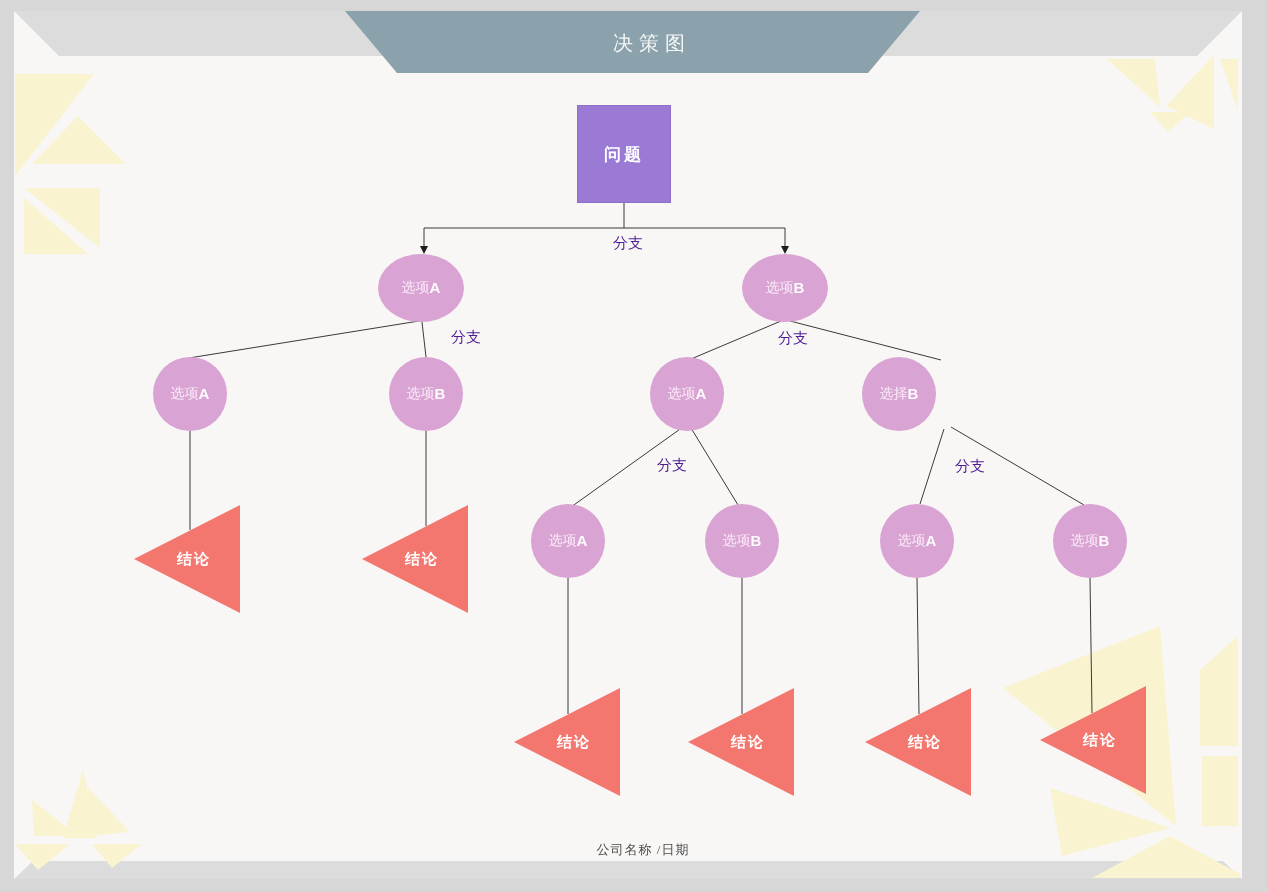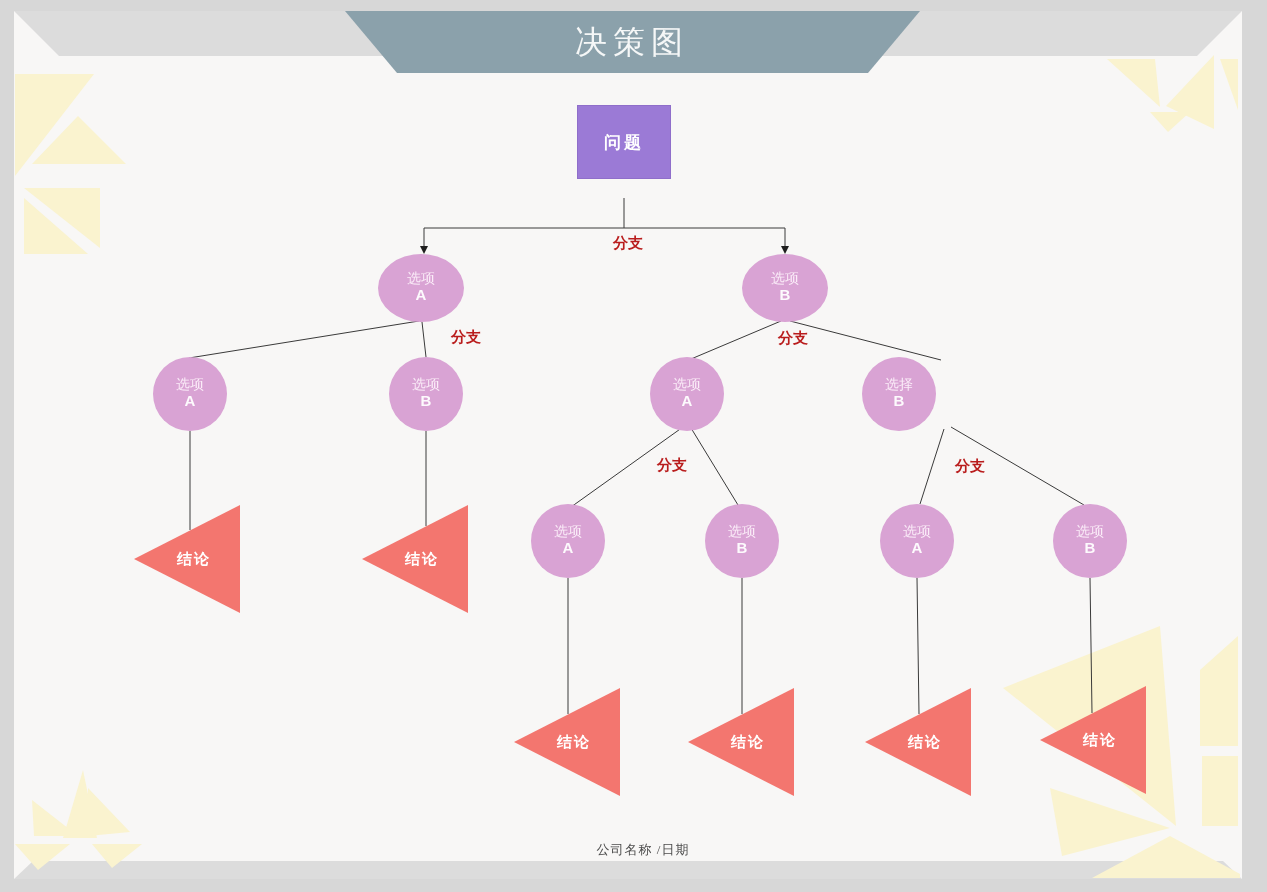--- a/index.html
+++ b/index.html
@@ -10,46 +10,46 @@
   }
   .page{
     position:absolute;left:14px;top:11px;width:1228px;height:868px;
     background:var(--page,#f8f7f6);
   }
   .layer{position:absolute;left:0;top:0;width:1267px;height:892px;}
   svg{display:block}
   .node{position:absolute;display:flex;align-items:center;justify-content:center;
         color:#fff;text-align:center;}
   .square{
-    width:94px;height:74px;background:var(--square,#9b7ad6);
+    width:94px;height:98px;background:var(--square,#9b7ad6);
     font-weight:bold;font-size:17px;letter-spacing:3px;
     border:1px solid rgba(120,90,180,.35);box-sizing:border-box;
   }
   .circle{
-    flex-direction:column;background:var(--circle,#d9a3d4);border-radius:50%;
+    flex-direction:row;background:var(--circle,#d9a3d4);border-radius:50%;
   }
   .ellipse{width:86px;height:68px;}
   .round{width:74px;height:74px;}
   .circle .l1{font-size:14px;line-height:1.1;color:rgba(255,246,253,.88);}
   .circle .l2{font-family:"Liberation Sans",sans-serif;font-weight:bold;
               font-size:15px;line-height:1.25;color:rgba(255,255,255,.95);}
   .tri{
     width:106px;height:108px;background:var(--triangle,#f3766f);
     clip-path:polygon(0 50%,100% 0,100% 100%);
     font-weight:bold;font-size:15px;letter-spacing:2px;padding-left:14px;
     box-sizing:border-box;
     text-align:right;
   }
   .branch-label{
     position:absolute;transform:translate(-50%,-50%);
-    font-weight:bold;font-size:15px;color:#b91c1c;white-space:nowrap;
+    font-weight:normal;font-size:15px;color:#4c1d95;white-space:nowrap;
   }
   .page-title{
-    position:absolute;left:632px;top:43px;transform:translate(-50%,-50%);
-    font-size:32px;letter-spacing:6px;color:#f5f7f7;white-space:nowrap;
+    position:absolute;left:652px;top:43px;transform:translate(-50%,-50%);
+    font-size:20px;letter-spacing:6px;color:#f5f7f7;white-space:nowrap;
   }
   .footer-text{
     position:absolute;left:643px;top:850px;transform:translate(-50%,-50%);
     font-size:13px;color:#4d4d4d;letter-spacing:1px;white-space:nowrap;
   }
 </style>
 </head>
 <body>
 
 <div class="canvas">

